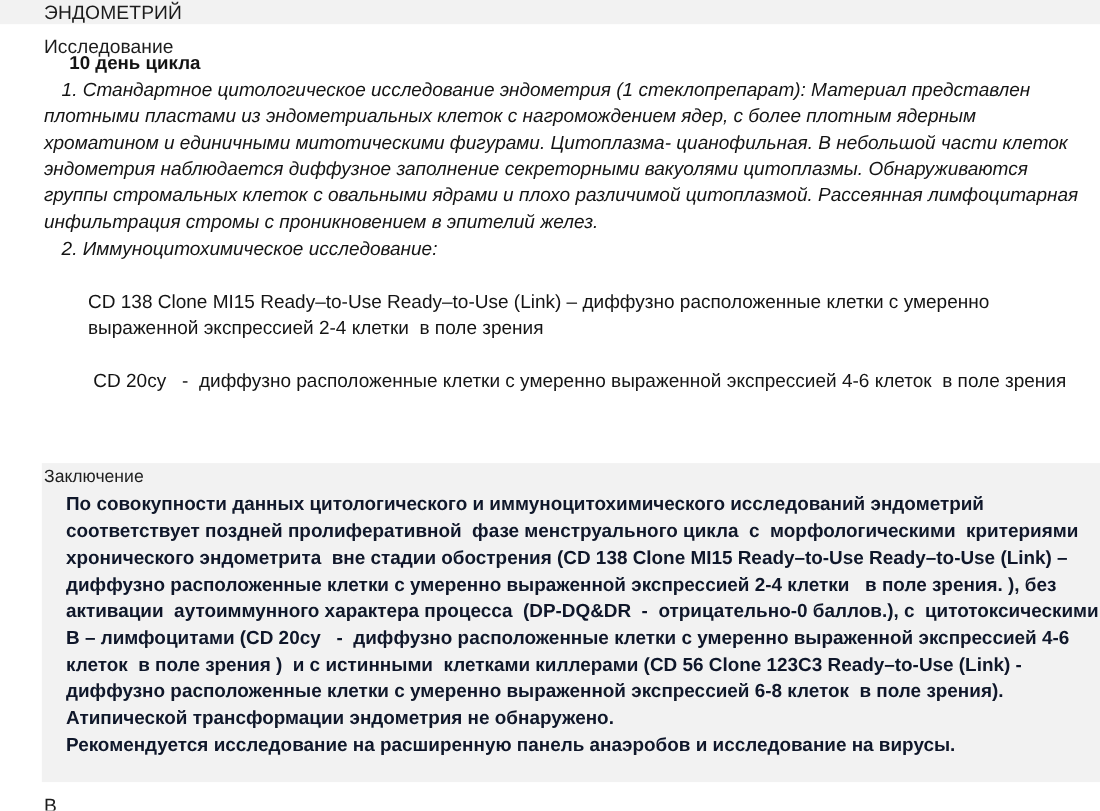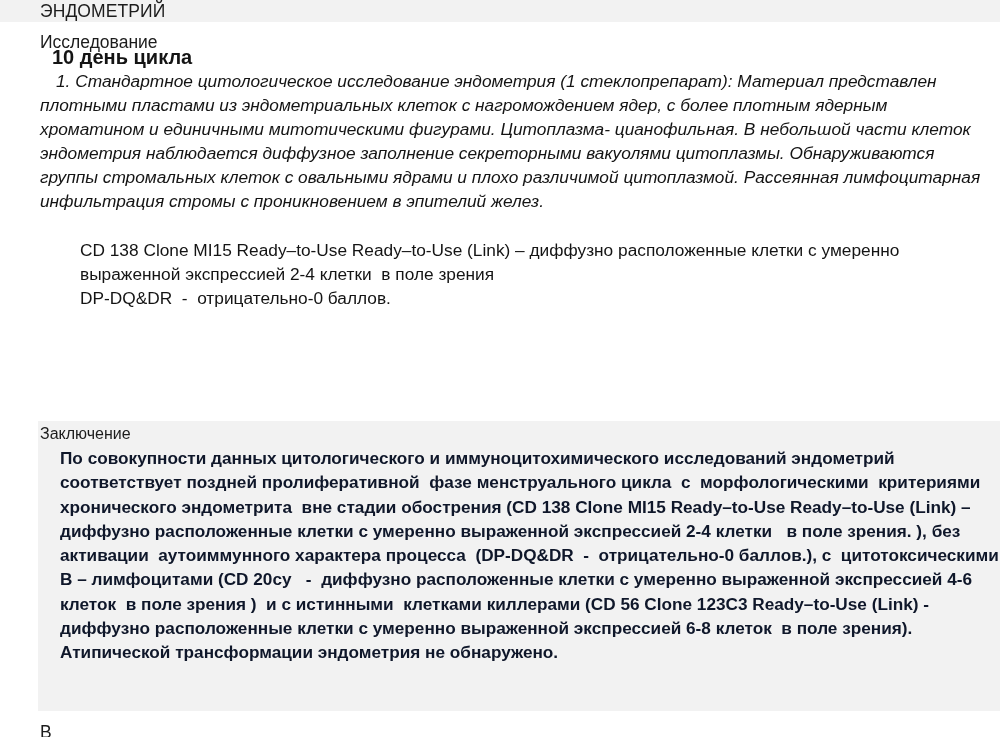--- a/index.html
+++ b/index.html
@@ -70,23 +70,23 @@
     top: 46px;
     left: 40px;
     width: 950px;
     font-size: 17.3px;
     line-height: 24.1px;
     color: #141414;
   }
 
   .day-heading {
     font-weight: bold;
-    margin-left: 12px;
+    margin-left: 23px;
     display: block;
-    font-size: 20px;
+    font-size: 17px;
     line-height: 23px;
   }
 
   .para {
     display: block;
     white-space: pre-wrap;
   }
   .para-indent { text-indent: 16px; font-style: italic; }
 
   .spacer-line {
@@ -156,34 +156,36 @@
   <div class="organ-band"></div>
   <div class="organ-title">ЭНДОМЕТРИЙ</div>
 
   <div class="section-label study-label">Исследование</div>
 
   <div class="study-body">
     <span class="day-heading">10 день цикла</span>
 
     <span class="para para-indent">1. Стандартное цитологическое исследование эндометрия (1 стеклопрепарат): Материал представлен плотными пластами из эндометриальных клеток с нагромождением ядер, с более плотным ядерным хроматином и единичными митотическими фигурами. Цитоплазма- цианофильная. В небольшой части клеток эндометрия наблюдается диффузное заполнение секреторными вакуолями цитоплазмы. Обнаруживаются группы стромальных клеток с овальными ядрами и плохо различимой цитоплазмой. Рассеянная лимфоцитарная инфильтрация стромы с проникновением в эпителий желез.</span>
 
+    <span class="para para-indent">2. Иммуноцитохимическое исследование:</span>
 
     <span class="spacer-line"></span>
 
     <span class="marker-line">CD 138 Clone MI15 Ready–to-Use Ready–to-Use (Link) – диффузно расположенные клетки с умеренно выраженной экспрессией 2-4 клетки  в поле зрения</span>
 
-    <span class="marker-line">DP-DQ&amp;DR  -  отрицательно-0 баллов.</span>
 
     <span class="spacer-line"></span>
 
 
+    <span class="marker-line"> CD 20су   -  диффузно расположенные клетки с умеренно выраженной экспрессией 4-6 клеток  в поле зрения</span>
   </div>
 
   <div class="conclusion-band"></div>
   <div class="conclusion-label">Заключение</div>
 
   <div class="conclusion-body">
     <span class="para">По совокупности данных цитологического и иммуноцитохимического исследований эндометрий соответствует поздней пролиферативной  фазе менструального цикла  с  морфологическими  критериями  хронического эндометрита  вне стадии обострения (CD 138 Clone MI15 Ready–to-Use Ready–to-Use (Link) – диффузно расположенные клетки с умеренно выраженной экспрессией 2-4 клетки   в поле зрения. ), без   активации  аутоиммунного характера процесса  (DP-DQ&amp;DR  -  отрицательно-0 баллов.), с  цитотоксическими В – лимфоцитами (CD 20су   -  диффузно расположенные клетки с умеренно выраженной экспрессией 4-6 клеток  в поле зрения )  и с истинными  клетками киллерами (CD 56 Clone 123C3 Ready–to-Use (Link) -  диффузно расположенные клетки с умеренно выраженной экспрессией 6-8 клеток  в поле зрения).  Атипической трансформации эндометрия не обнаружено.</span>
+    <span class="para">Рекомендуется исследование на расширенную панель анаэробов и исследование на вирусы.</span>
   </div>
 
   <div class="cut-glyph">В</div>
 
 </div>
 
 </body></html>

